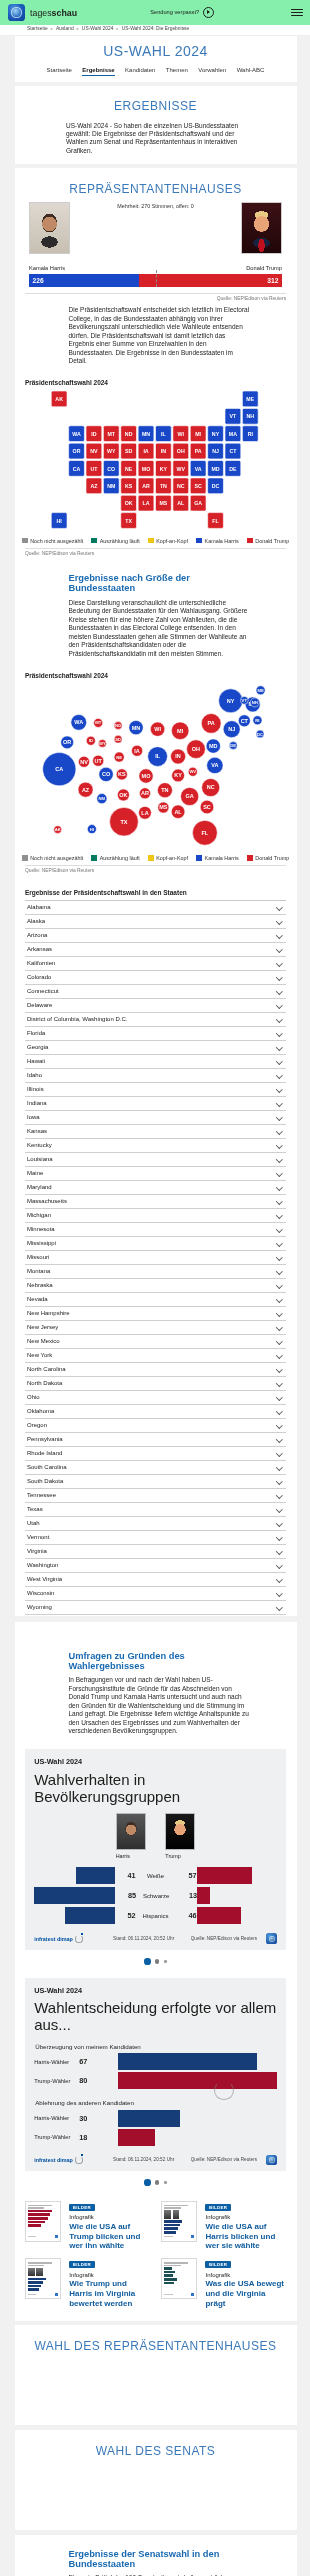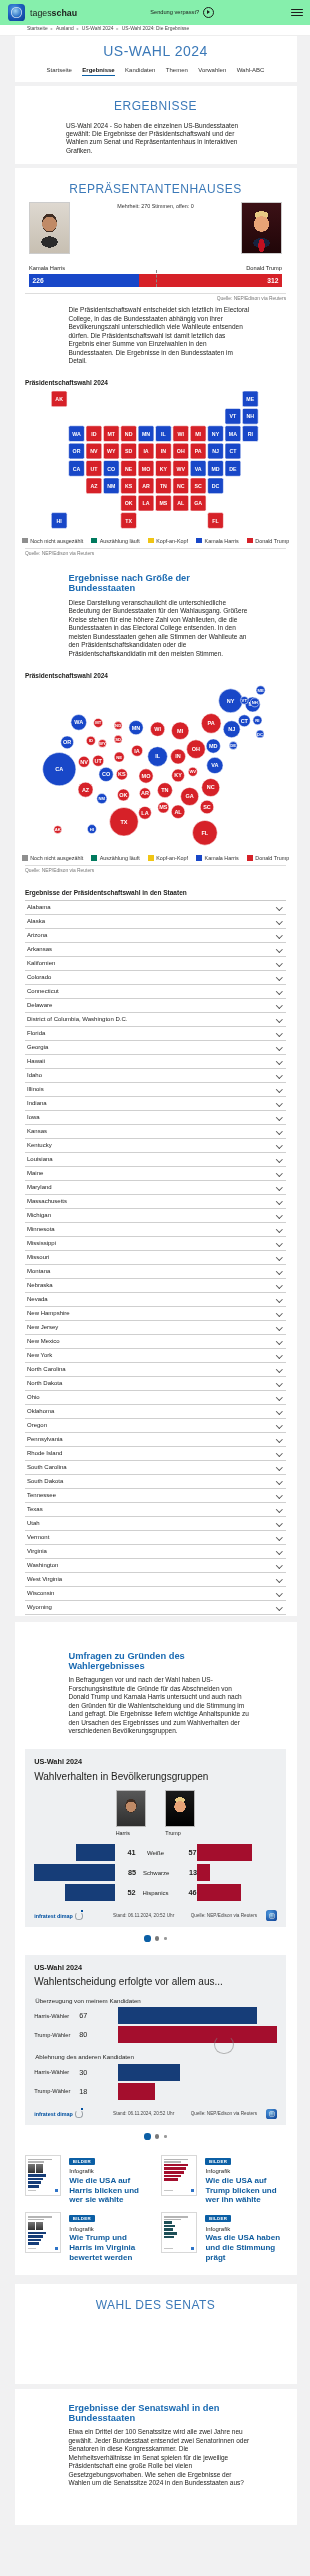--- a/index.html
+++ b/index.html
@@ -72,21 +72,21 @@
   
   .acc-head{font-weight:700;font-size:6.5px;margin:15.5px 10.4px 4.1px;color:#1d1d1b;}
   .state-list{list-style:none;margin:0 10.4px;padding:0;border-top:1px solid #c9c9c9;}
   .state-list li{display:flex;justify-content:space-between;align-items:center;height:13px;border-bottom:0.5px solid #cfcfcf;font-size:6px;color:#222;padding:0 2.1px;cursor:pointer;}
   .chev{width:3.6px;height:3.6px;border-right:0.8px solid #555;border-bottom:0.8px solid #555;transform:rotate(45deg);margin-right:2.1px;flex:0 0 auto;}
 
   
   .umfragen-card{padding-bottom:12.4px;}
   .info-card{background:#eef0f2;margin:13.5px 10.4px 0;padding:8.3px 9.3px 6.2px;box-sizing:border-box;}
   .info-kicker{font-weight:700;font-size:7.3px;color:#1d1d1b;}
-  .info-title{font-size:10px;color:#1d1d1b;margin-top:4.1px;}
+  .info-title{font-size:15px;color:#1d1d1b;margin-top:4.1px;}
   .demo-photos{display:flex;justify-content:center;gap:19.7px;margin-top:8.3px;}
   .demo-photos .col{display:flex;flex-direction:column;align-items:center;width:30px;}
   .mini-photo{width:30px;height:37px;border:0.5px solid #bbb;box-sizing:border-box;}
   .mini-photo.harris{background:radial-gradient(circle 5.2px at 50% 45%,#c08a66 0 98%,transparent 100%),radial-gradient(ellipse 9.3px 11.4px at 50% 42%,#402e24 0 60%,transparent 61%),linear-gradient(#585858,#2f2f2f);}
   .mini-photo.trump{background:radial-gradient(circle 5.7px at 50% 45%,#e8a376 0 98%,transparent 100%),radial-gradient(ellipse 8.3px 4.7px at 50% 26%,#e8c983 0 60%,transparent 61%),linear-gradient(#1a1a1a,#000);}
   .demo-photos .nm{font-size:5.4px;color:#1d1d1b;margin-top:3.1px;align-self:flex-start;}
   .demo-rows{margin-top:7.3px;}
   .demo-row{display:flex;align-items:center;height:18.6px;margin-bottom:1.6px;}
   .demo-row .lbar{flex:1;display:flex;justify-content:flex-end;}
   .demo-row .rbar{flex:1;display:flex;justify-content:flex-start;}
@@ -104,21 +104,21 @@
   .ts-mini::after{content:"";position:absolute;left:2.1px;top:2.1px;width:6.2px;height:6.2px;border-radius:50%;background:radial-gradient(circle at 40% 35%,#9fd1f2,#123f86);box-shadow:inset 0 0 0 0.5px rgba(255,255,255,.7);}
   .dots{display:flex;justify-content:center;align-items:center;gap:4.7px;margin:8.3px 0 1px;}
   .dots .d1{width:6.2px;height:6.2px;border-radius:50%;background:#0b5fa5;}
   .dots .d2{width:4.1px;height:4.1px;border-radius:50%;background:#7a7a7a;}
   .dots .d3{width:2.6px;height:2.6px;border-radius:50%;background:#9a9a9a;}
 
   .dec-group{margin-top:9.3px;}
   .dec-glabel{font-size:6.2px;color:#1d1d1b;margin:0 0 3.1px 1px;}
   .dec-row{display:flex;align-items:center;height:18px;margin-bottom:1px;}
   .dec-row .lbl{width:45px;font-size:5.7px;flex:0 0 auto;color:#1d1d1b;}
-  .dec-row .val{width:39px;font-weight:400;font-size:7.3px;flex:0 0 auto;}
+  .dec-row .val{width:39px;font-weight:700;font-size:7.3px;flex:0 0 auto;}
   .dec-row .bar{height:17px;position:relative;}
   .spinner{position:absolute;width:17.6px;height:17.6px;border:1.6px solid rgba(130,130,130,.55);border-top-color:transparent;border-radius:50%;left:96px;top:8.3px;}
 
   
   .teasers{display:grid;grid-template-columns:1fr 1fr;gap:7.3px 11.4px;margin:15.5px 10.4px 0;}
   .teaser{display:flex;gap:8.3px;}
   .thumb{width:36px;height:41px;background:#fff;border:0.5px solid #d8d8d8;flex:0 0 auto;padding:2.6px 2.1px;box-sizing:border-box;display:flex;flex-direction:column;gap:1px;}
   .thumb .tl{height:1.6px;background:#b5b5b5;width:80%;}
   .thumb .tl.short{width:55%;}
   .thumb .pics{display:flex;gap:1.6px;margin:0.5px 0;}
@@ -1001,47 +1001,20 @@
         <span class="d1"></span>
         <span class="d2"></span>
         <span class="d3"></span>
       </div>
 
     <div class="teasers" id="teasers">
         <div class="teaser">
           <div class="thumb">
             <div class="tl"></div>
             <div class="tl short"></div>
-            <div class="pics">
-              <div class="pic"></div>
-              <div class="pic"></div>
-            </div>
-            <div class="row">
-              <div class="b" style="width: 17.6px; background: rgb(22, 61, 120);"></div>
-            </div>
-            <div class="row">
-              <div class="b" style="width: 15.5px; background: rgb(22, 61, 120);"></div>
-            </div>
-            <div class="row">
-              <div class="b" style="width: 13.5px; background: rgb(22, 61, 120);"></div>
-            </div>
-            <div class="row">
-              <div class="b" style="width: 11.4px; background: rgb(22, 61, 120);"></div>
-            </div>
-            <div class="foot">
-              <div class="f"></div>
-              <div class="sq"></div>
-            </div>
-          </div>
-          <div><span class="badge">BILDER</span><div class="kicker2">Infografik</div><div class="t-title">Wie die USA auf Harris blicken und wer sie wählte</div></div>
-        </div>
-        <div class="teaser">
-          <div class="thumb">
-            <div class="tl"></div>
-            <div class="tl short"></div>
             <div class="row">
               <div class="b" style="width: 24px; background: rgb(164, 14, 45);"></div>
             </div>
             <div class="row">
               <div class="b" style="width: 22px; background: rgb(164, 14, 45);"></div>
             </div>
             <div class="row">
               <div class="b" style="width: 19.7px; background: rgb(164, 14, 45);"></div>
             </div>
             <div class="row">
@@ -1075,20 +1048,47 @@
               <div class="b" style="width: 13.5px; background: rgb(22, 61, 120);"></div>
             </div>
             <div class="row">
               <div class="b" style="width: 11.4px; background: rgb(22, 61, 120);"></div>
             </div>
             <div class="foot">
               <div class="f"></div>
               <div class="sq"></div>
             </div>
           </div>
+          <div><span class="badge">BILDER</span><div class="kicker2">Infografik</div><div class="t-title">Wie die USA auf Harris blicken und wer sie wählte</div></div>
+        </div>
+        <div class="teaser">
+          <div class="thumb">
+            <div class="tl"></div>
+            <div class="tl short"></div>
+            <div class="pics">
+              <div class="pic"></div>
+              <div class="pic"></div>
+            </div>
+            <div class="row">
+              <div class="b" style="width: 17.6px; background: rgb(22, 61, 120);"></div>
+            </div>
+            <div class="row">
+              <div class="b" style="width: 15.5px; background: rgb(22, 61, 120);"></div>
+            </div>
+            <div class="row">
+              <div class="b" style="width: 13.5px; background: rgb(22, 61, 120);"></div>
+            </div>
+            <div class="row">
+              <div class="b" style="width: 11.4px; background: rgb(22, 61, 120);"></div>
+            </div>
+            <div class="foot">
+              <div class="f"></div>
+              <div class="sq"></div>
+            </div>
+          </div>
           <div><span class="badge">BILDER</span><div class="kicker2">Infografik</div><div class="t-title">Wie Trump und Harris im Virginia bewertet werden</div></div>
         </div>
         <div class="teaser">
           <div class="thumb">
             <div class="tl"></div>
             <div class="tl short"></div>
             <div class="row">
               <div class="b" style="width: 7.3px; background: rgb(29, 79, 87);"></div>
             </div>
             <div class="row">
@@ -1101,26 +1101,29 @@
               <div class="b" style="width: 12.4px; background: rgb(29, 79, 87);"></div>
             </div>
             <div class="row">
               <div class="b" style="width: 9.3px; background: rgb(29, 79, 87);"></div>
             </div>
             <div class="foot">
               <div class="f"></div>
               <div class="sq"></div>
             </div>
           </div>
-          <div><span class="badge">BILDER</span><div class="kicker2">Infografik</div><div class="t-title">Was die USA haben und die Stimmung prägt</div></div>
+          <div><span class="badge">BILDER</span><div class="kicker2">Infografik</div><div class="t-title">Was die USA bewegt und die Virginia prägt</div></div>
         </div>
       </div>
   </section>
   <div class="gap"></div>
 
+  <section class="card empty-tall">
+    <h2 class="big-head">WAHL DES REPRÄSENTANTENHAUSES</h2>
+  </section>
   <div class="gap" style="height:5.2px;"></div>
 
   <section class="card empty-tall">
     <h2 class="big-head">WAHL DES SENATS</h2>
   </section>
   <div class="gap" style="height:5.2px;"></div>
 
   <section class="card senat-text-card">
     <h3 class="sub-head">Ergebnisse der Senatswahl in den Bundesstaaten</h3>
     <p class="body-text">Etwa ein Drittel der 100 Senatssitze wird alle zwei Jahre neu gewählt. Jeder Bundesstaat entsendet zwei Senatorinnen oder Senatoren in diese Kongresskammer. Die Mehrheitsverhältnisse im Senat spielen für die jeweilige Präsidentschaft eine große Rolle bei vielen Gesetzgebungsvorhaben. Wie sehen die Ergebnisse der Wahlen um die Senatssitze 2024 in den Bundesstaaten aus?</p>

